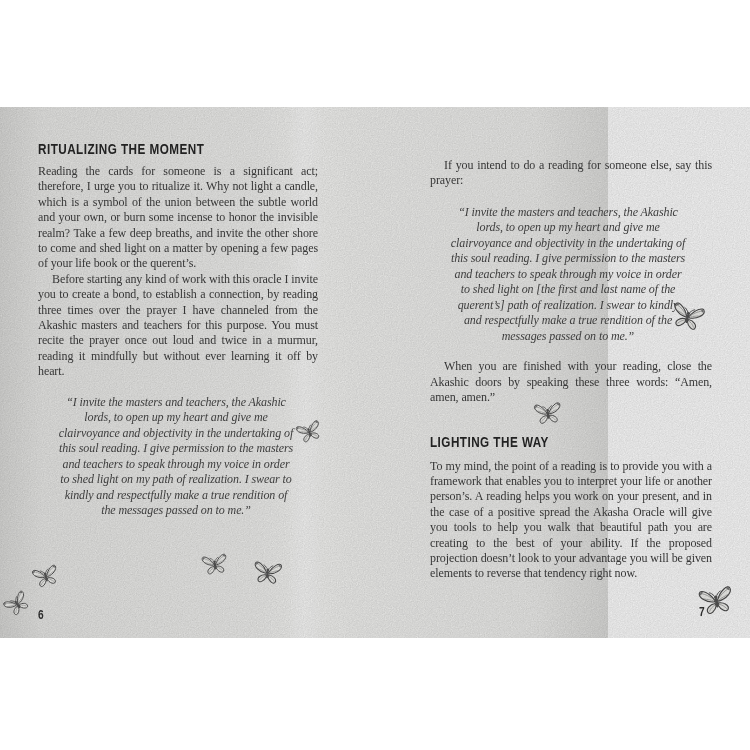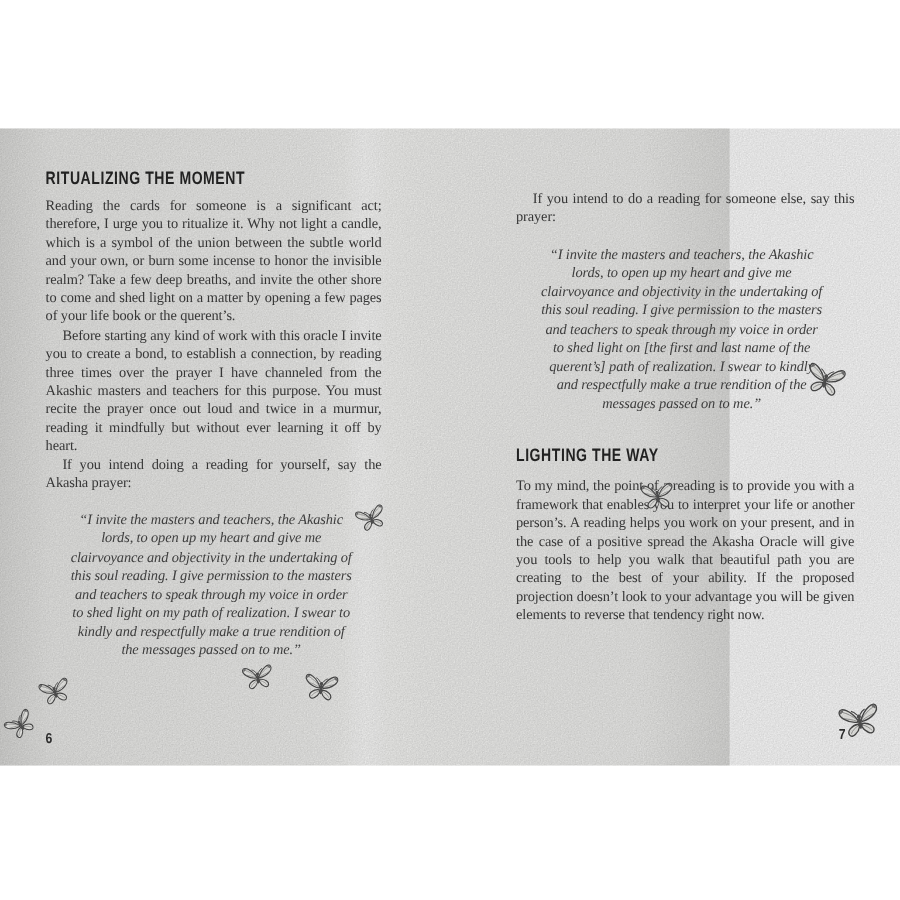--- a/index.html
+++ b/index.html
@@ -61,27 +61,27 @@
 </head>
 <body>
 
 <div class="photo">
   <div class="spine"></div>
 
   <div class="page page-left">
     <h2 class="h-left">RITUALIZING THE MOMENT</h2>
     <p>Reading the cards for someone is a significant act; therefore, I urge you to ritualize it. Why not light a candle, which is a symbol of the union between the subtle world and your own, or burn some incense to honor the invisible realm? Take a few deep breaths, and invite the other shore to come and shed light on a matter by opening a few pages of your life book or the querent’s.</p>
     <p class="indent">Before starting any kind of work with this oracle I invite you to create a bond, to establish a connection, by reading three times over the prayer I have channeled from the Akashic masters and teachers for this purpose. You must recite the prayer once out loud and twice in a murmur, reading it mindfully but without ever learning it off by heart.</p>
-    <p class="indent">If you intend doing a reading for yourself, say the Akasha prayer:</p>
     <p class="prayer">“I invite the masters and teachers, the Akashic lords, to open up my heart and give me clairvoyance and objectivity in the undertaking of this soul reading. I give permission to the masters and teachers to speak through my voice in order to shed light on my path of realization. I swear to kindly and respectfully make a true rendition of the messages passed on to me.”</p>
   </div>
 
   <div class="page page-right">
     <p class="indent">If you intend to do a reading for someone else, say this prayer:</p>
     <p class="prayer prayer-r">“I invite the masters and teachers, the Akashic lords, to open up my heart and give me clairvoyance and objectivity in the undertaking of this soul reading. I give permission to the masters and teachers to speak through my voice in order to shed light on [the first and last name of the querent’s] path of realization. I swear to kindly and respectfully make a true rendition of the messages passed on to me.”</p>
+    <p class="indent after-prayer">When you are finished with your reading, close the Akashic doors by speaking these three words: “Amen, amen, amen.”</p>
     <h2 class="h-light">LIGHTING THE WAY</h2>
     <p><span>To my mind, the point of a reading is to provide you with a framework that enables you to interpret your life or another person’s. A reading helps you work on your present, and in the case of a positive spread the </span><span class="ital">Akasha Oracle</span><span> will give you tools to help you walk that beautiful path you are creating to the best of your ability. If the proposed projection doesn’t look to your advantage you will be given elements to reverse that tendency right now.</span></p>
   </div>
 
   <div class="pagenum pn-6">6</div>
   <div class="pagenum pn-7">7</div>
 
   <div class="butterfly bf1">
   <svg viewBox="0 0 32 32" xmlns="http://www.w3.org/2000/svg">
     <g fill="#f4f4f1" stroke="#4d4d4d" stroke-width="1" stroke-linejoin="round">

